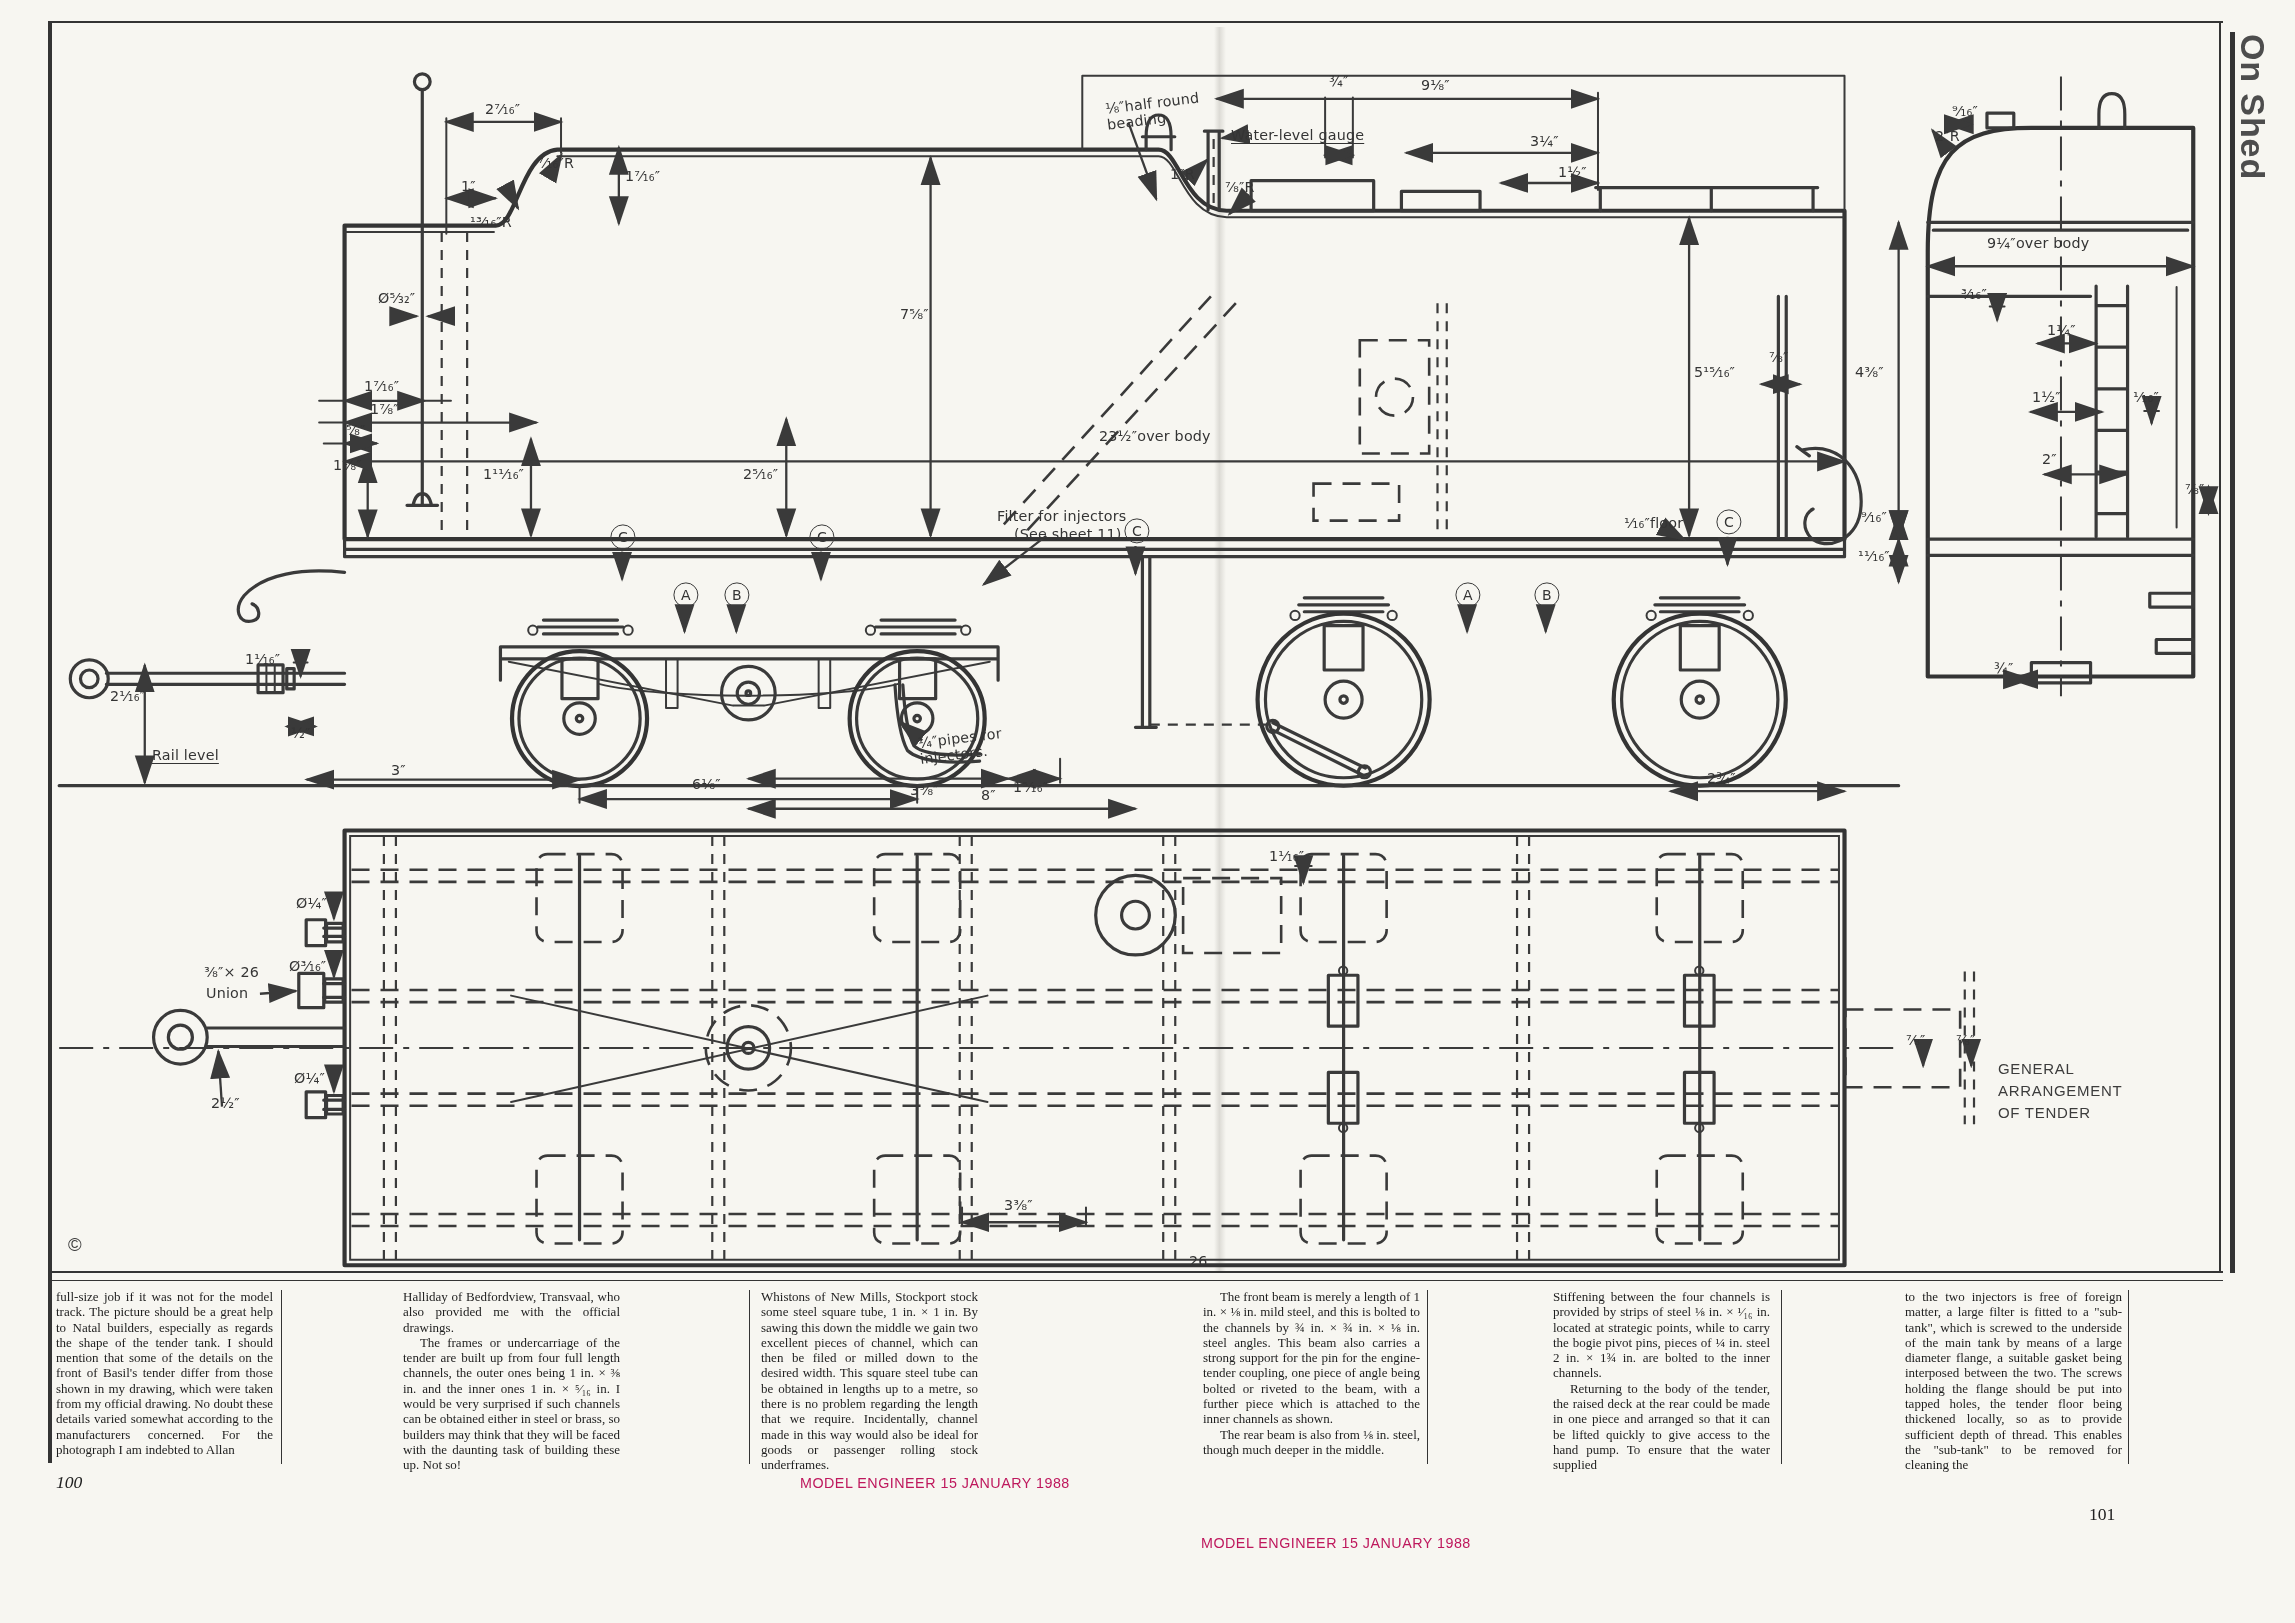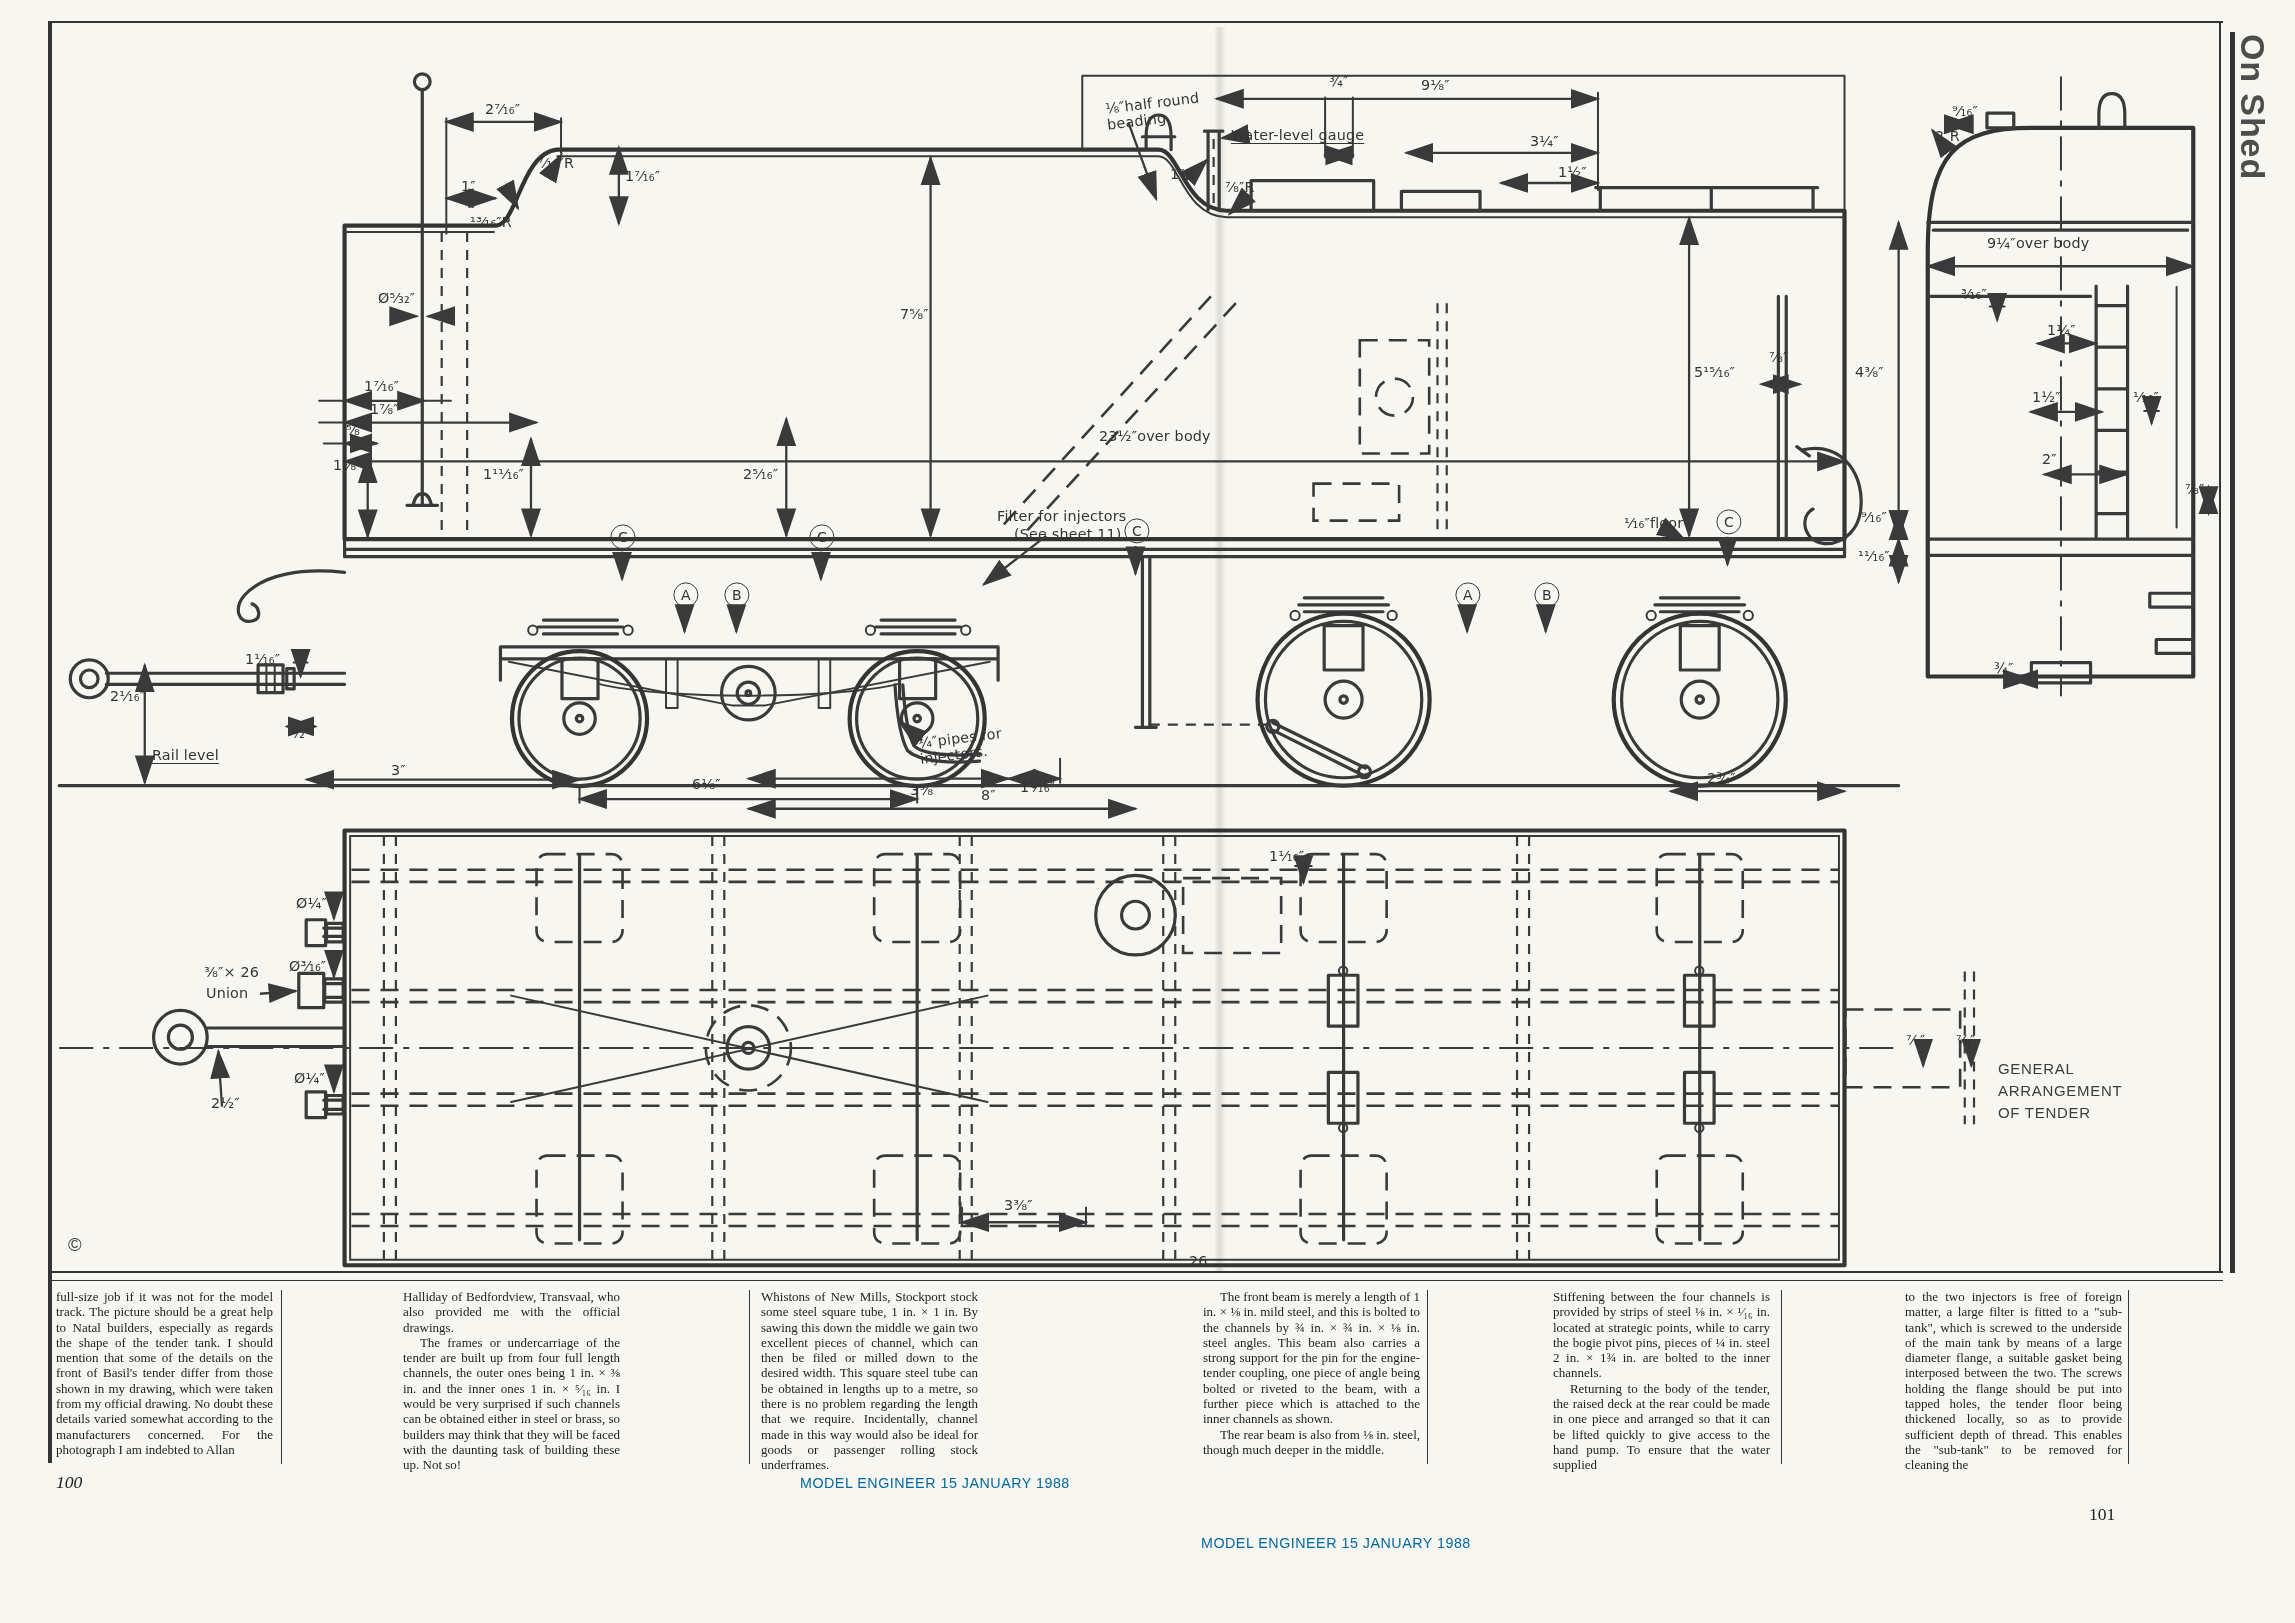--- a/index.html
+++ b/index.html
@@ -32,21 +32,21 @@
   
   #masthead{position:absolute;left:2272px;top:34px;width:250px;font-size:34px;font-weight:700;
             letter-spacing:0.9px;color:#4d4d4d;transform:rotate(90deg);transform-origin:0 0;}
   
   .col{position:absolute;top:1289px;width:217px;text-align:justify;
        font-family:"Liberation Serif",serif;font-size:13px;line-height:15.3px;color:#1d1d1d;}
   .col p{margin:0;}
   .fold{position:absolute;left:1214px;top:27px;width:12px;height:1244px;
         background:linear-gradient(90deg,rgba(0,0,0,0) 0%,rgba(60,55,45,.14) 45%,rgba(0,0,0,0) 100%);}
   .footer{position:absolute;font-family:"Liberation Sans",sans-serif;font-size:14.3px;
-          letter-spacing:0.5px;color:#0369a1;}
+          letter-spacing:0.5px;color:#be185d;}
   .pagenum{position:absolute;font-family:"Liberation Serif",serif;font-size:17.6px;color:#222;}
 </style>
 </head>
 <body>
 
 <div id="page">
 
   <div class="rule" style="left:48px;top:21px;width:2175px;height:2.3px;"></div>
   <div class="rule" style="left:48px;top:21px;width:4.2px;height:1442px;"></div>
   <div class="rule" style="left:2219px;top:21px;width:2.3px;height:1252px;"></div>
@@ -347,21 +347,21 @@
       <div class="callout" style="left: 997px; top: 509px;">Filter for injectors</div>
       <div class="callout" style="left: 1014px; top: 527px;">(See sheet 11)</div>
       <div class="callout" style="left: 1170px; top: 167px;">1″R</div>
       <div class="callout" style="left: 1225px; top: 180px;">⅞″R</div>
       <div class="callout" style="left: 1694px; top: 365px;">5¹⁵⁄₁₆″</div>
       <div class="callout" style="left: 1769px; top: 350px;">⅞″</div>
       <div class="callout" style="left: 1624px; top: 516px;">¹⁄₁₆″floor</div>
       <div class="callout sl" style="left: 919px; top: 731px;">¼″pipes for
 injectors.</div>
       <div class="callout" style="left: 910px; top: 783px;">3⅜″</div>
-      <div class="callout" style="left: 1013px; top: 780px; margin-left: 7px;">1⁵⁄₁₆″</div>
+      <div class="callout" style="left: 1013px; top: 780px;">1⁵⁄₁₆″</div>
       <div class="callout" style="left: 981px; top: 788px;">8″</div>
       <div class="callout" style="left: 692px; top: 777px;">6⅛″</div>
       <div class="callout" style="left: 1707px; top: 771px;">2¾″</div>
       <div class="callout" style="left: 1952px; top: 104px;">⁹⁄₁₆″</div>
       <div class="callout" style="left: 1935px; top: 129px;">2″R</div>
       <div class="callout" style="left: 1987px; top: 236px;">9¼″over body</div>
       <div class="callout" style="left: 1961px; top: 287px;">³⁄₁₆″</div>
       <div class="callout" style="left: 2047px; top: 323px;">1¼″</div>
       <div class="callout" style="left: 1855px; top: 365px;">4⅜″</div>
       <div class="callout" style="left: 2032px; top: 390px;">1½″</div>

